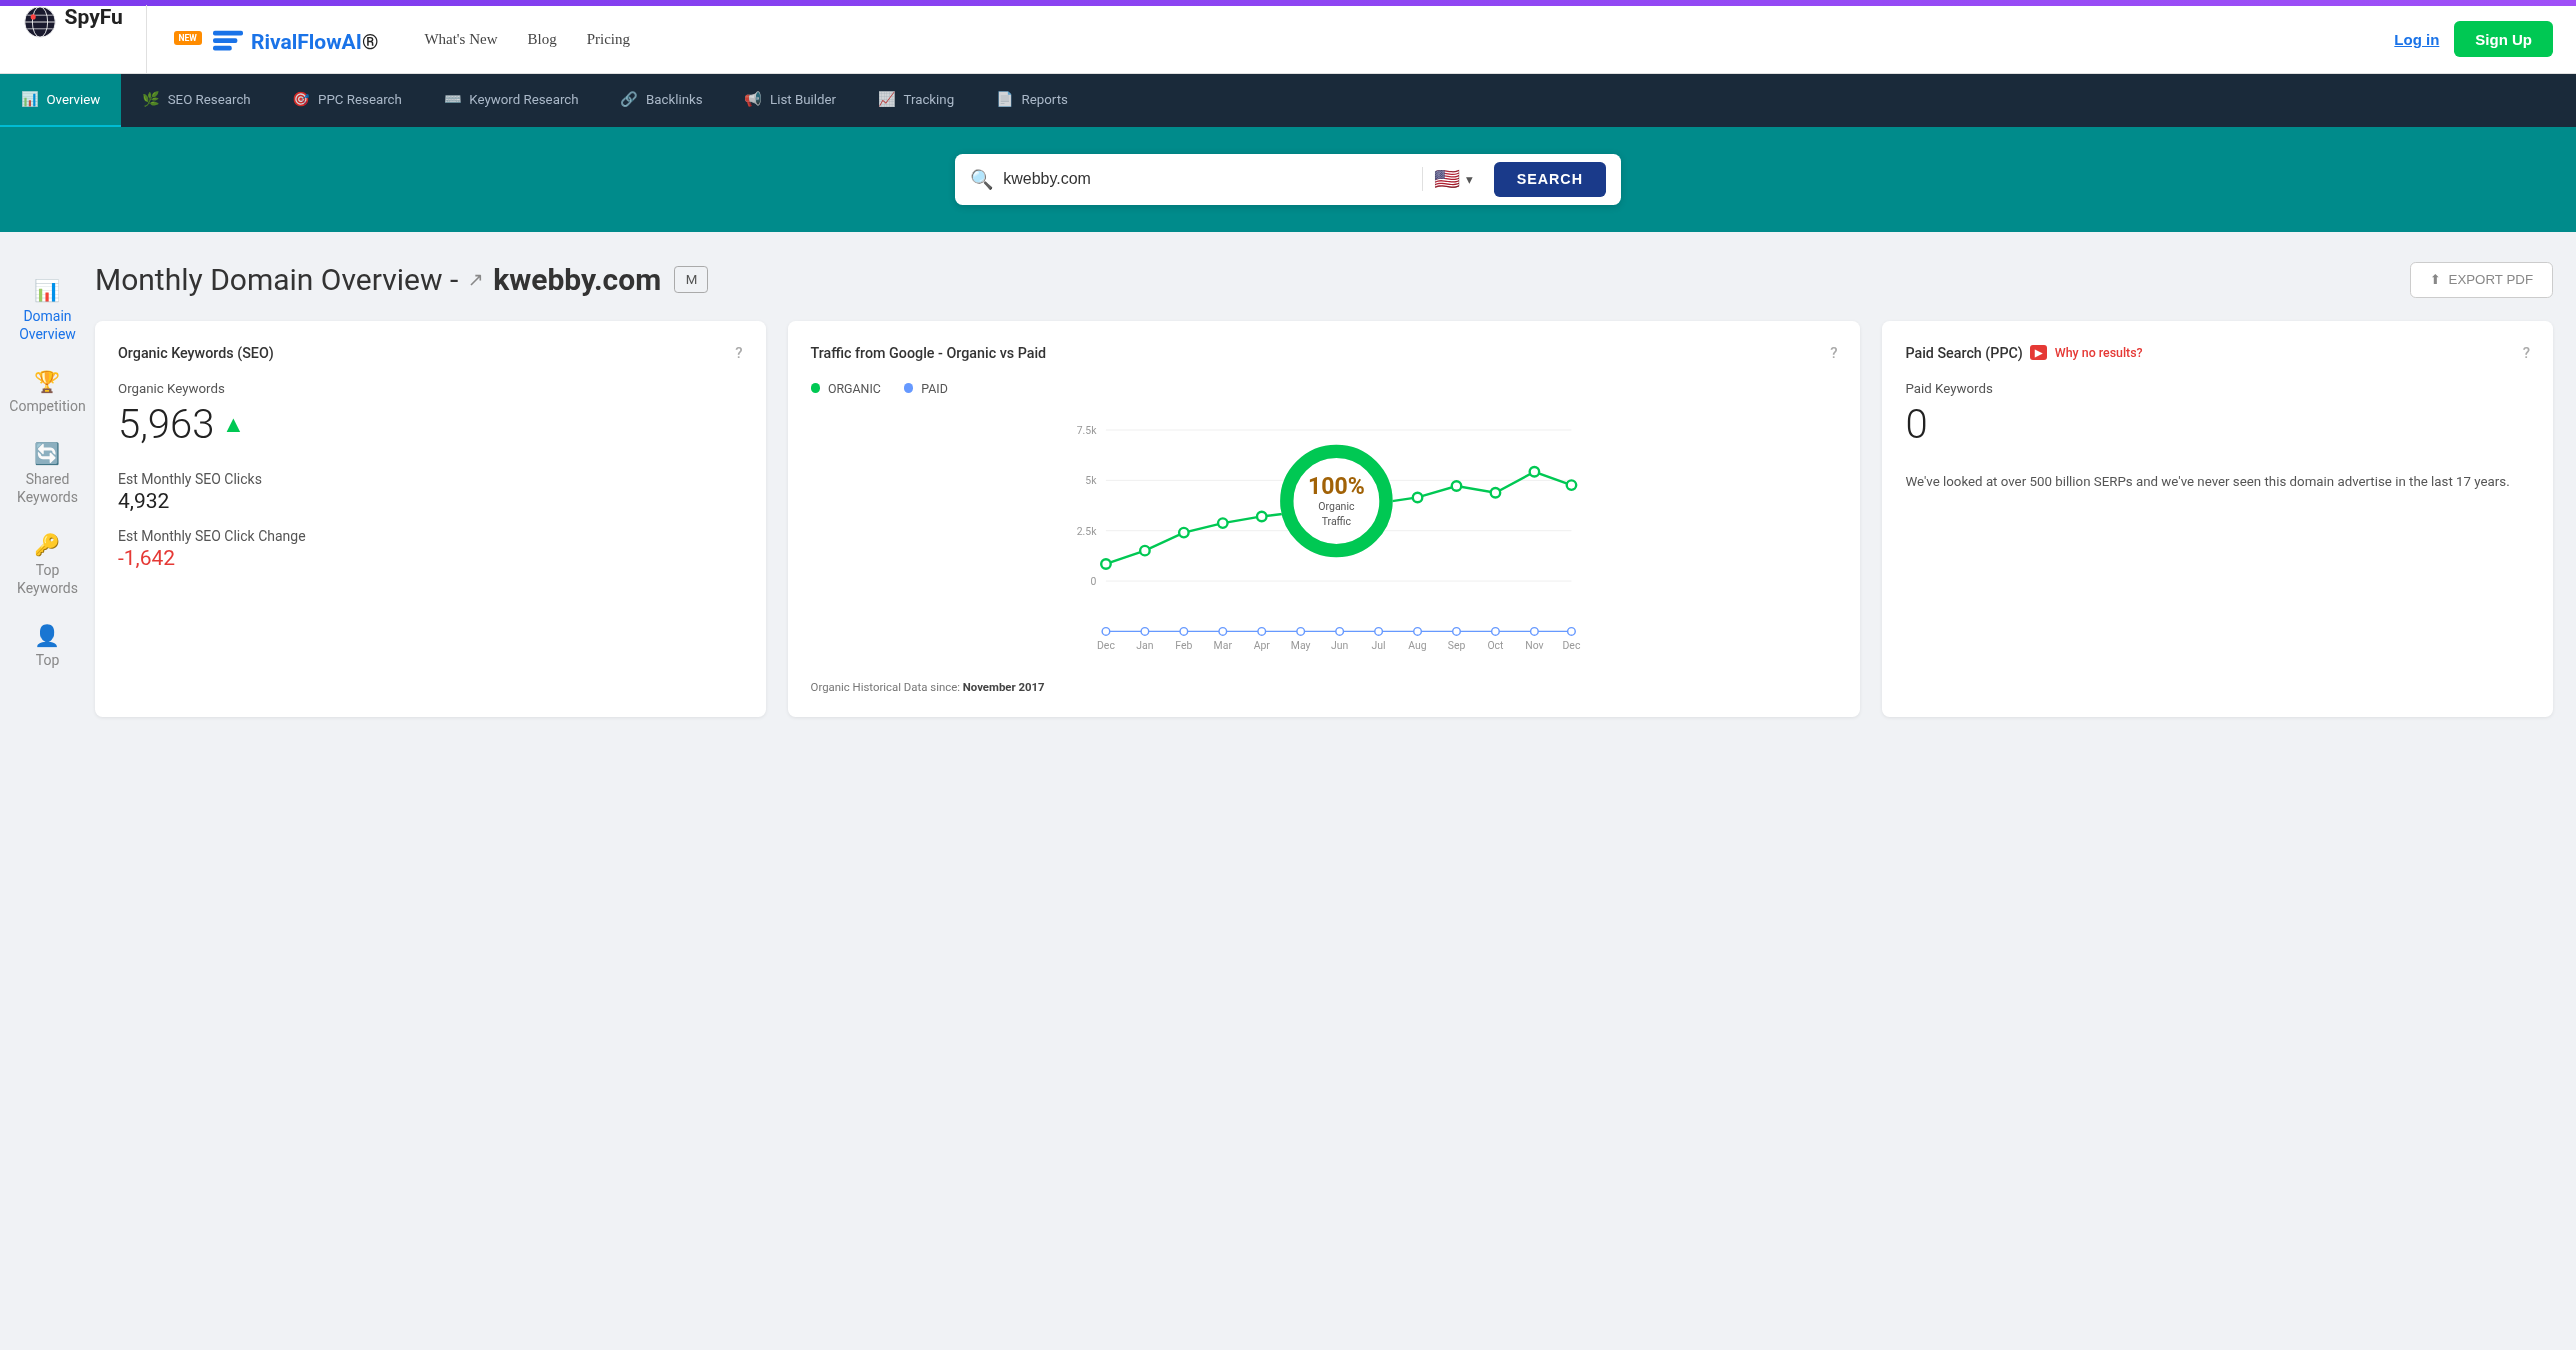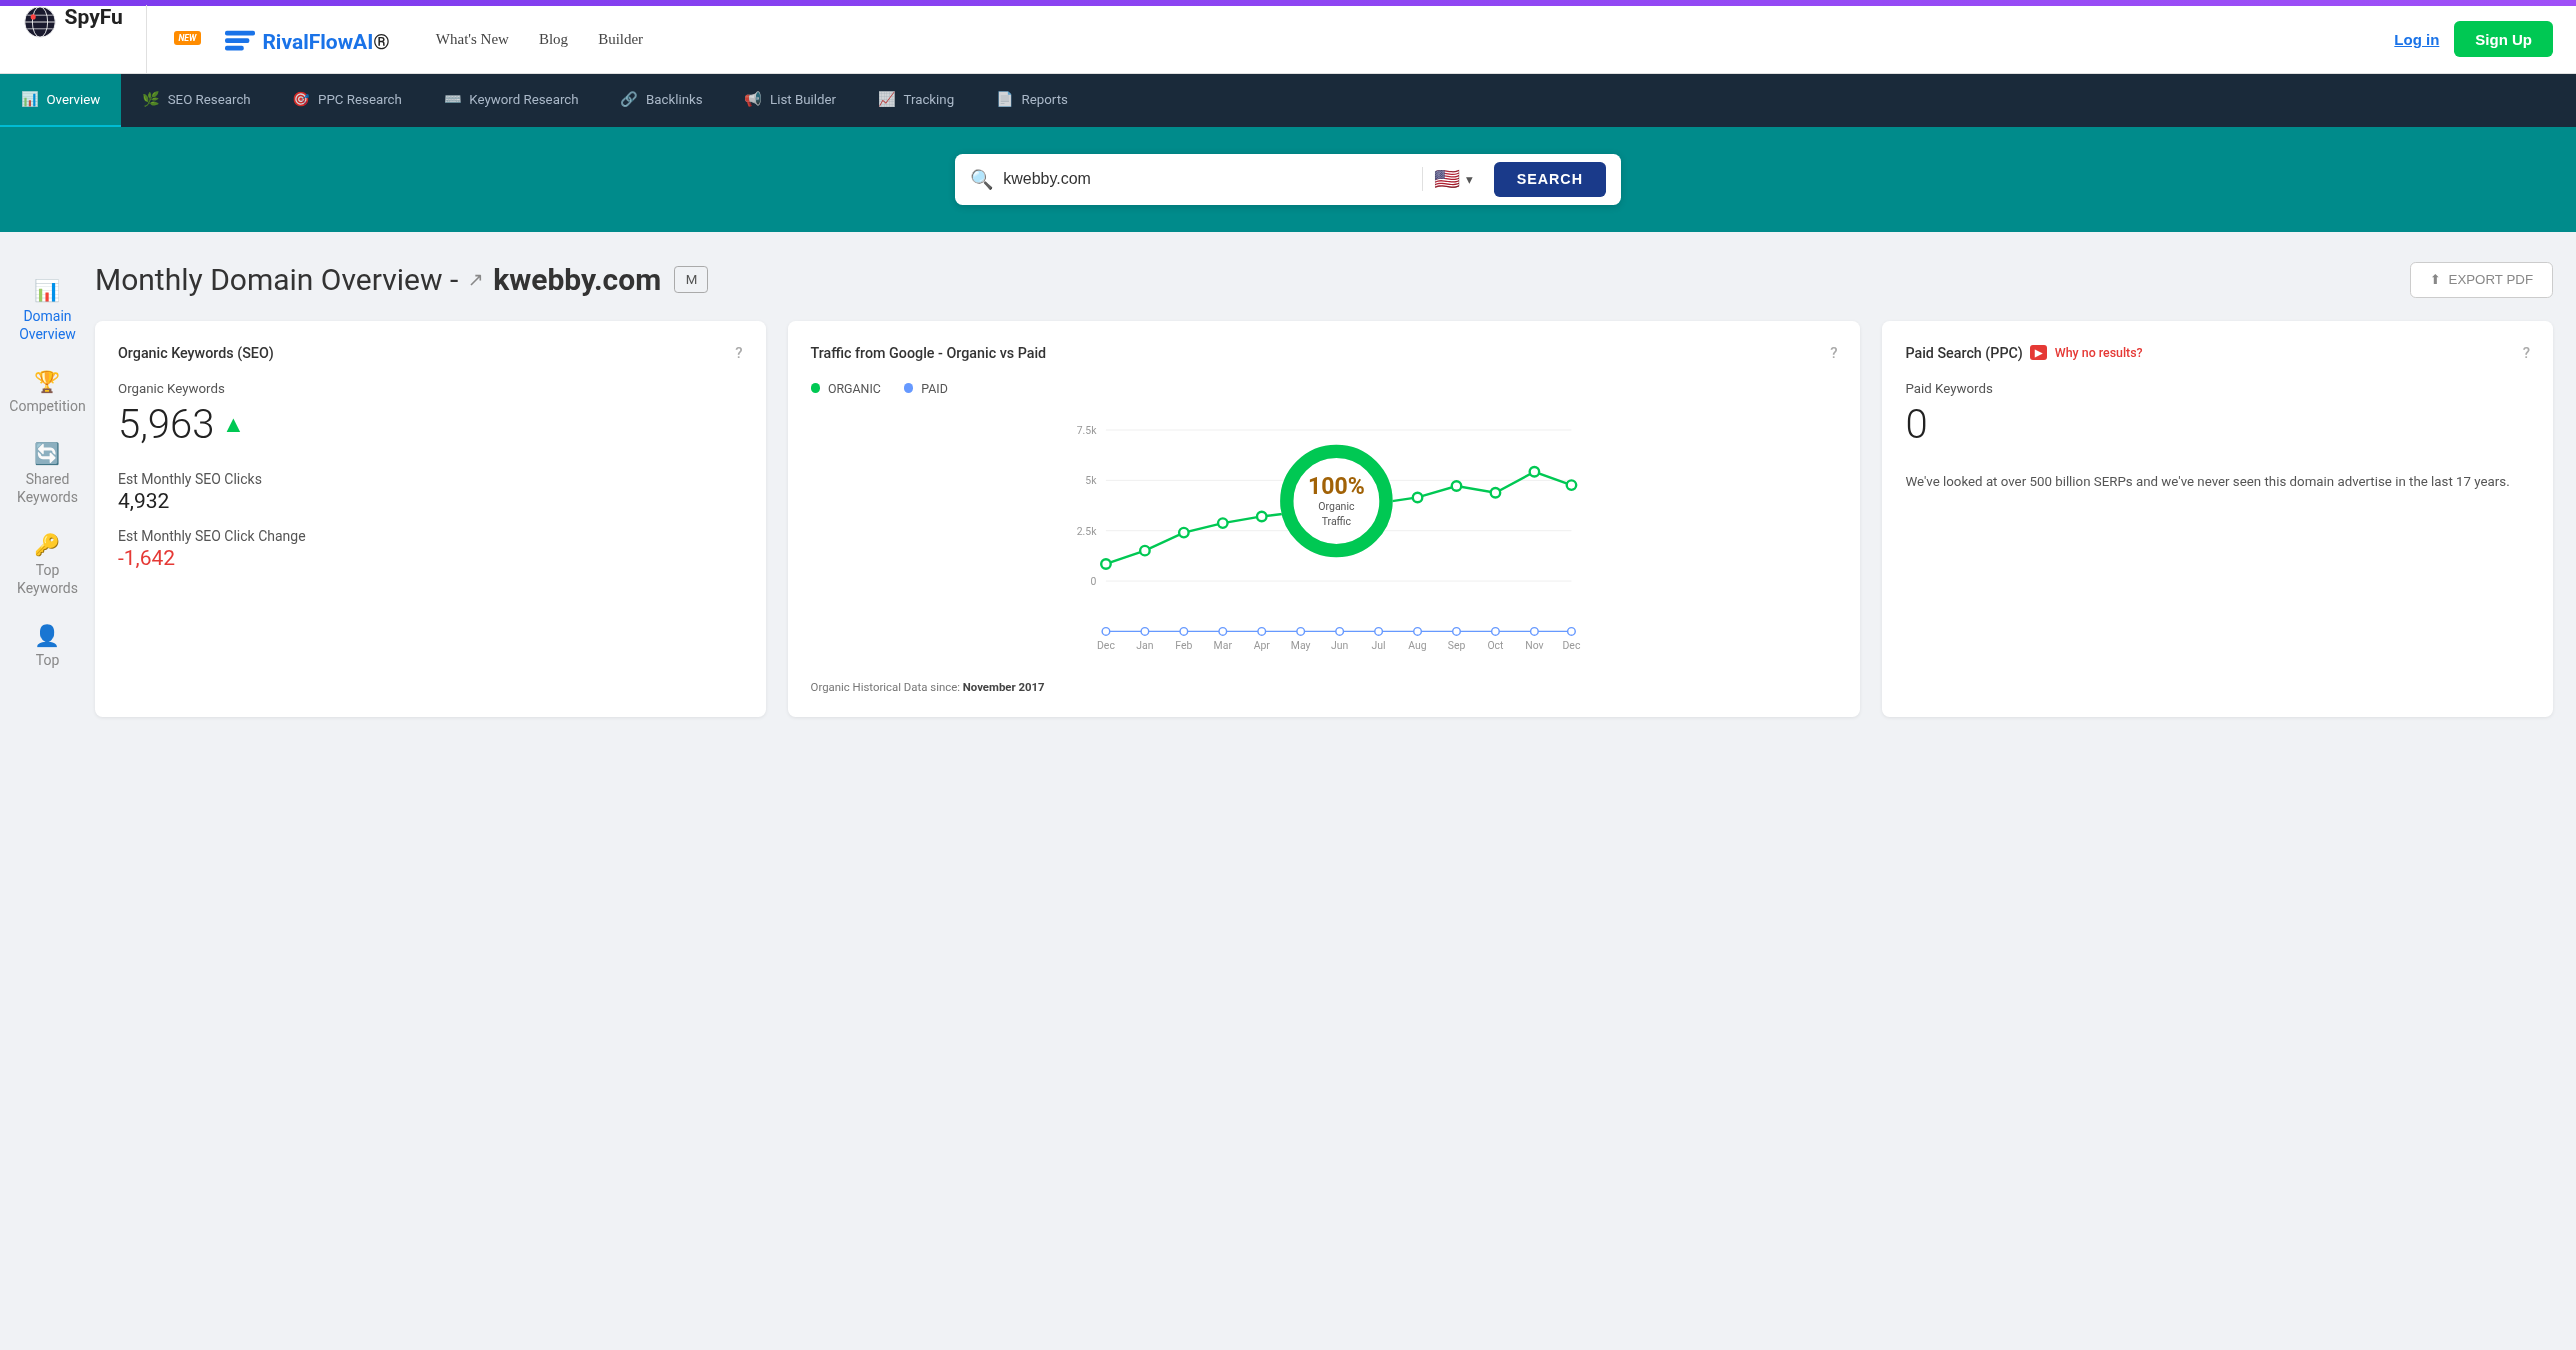--- a/index.html
+++ b/index.html
@@ -463,37 +463,37 @@
         <line x1="2" y1="20" x2="38" y2="20" stroke="#fff" stroke-width="1"></line>
         <line x1="5" y1="12" x2="35" y2="12" stroke="#fff" stroke-width="0.8"></line>
         <line x1="5" y1="28" x2="35" y2="28" stroke="#fff" stroke-width="0.8"></line>
         <circle cx="12" cy="14" r="3" fill="#ff4444"></circle>
       </svg>
       <span class="logo-spyfu-text">SpyFu</span>
     </div>
 
     <div class="logo-rivalflow">
       <div class="rivalflow-logo-wrap">
-        <span class="new-badge" style="top:-3.8px;left:1.9px;position:relative;margin-right:18px;font-style:italic;">NEW</span>
+        <span class="new-badge" style="top:-3.8px;left:1.9px;position:relative;margin-right:6px;">NEW</span>
         <svg width="30" height="30" viewBox="0 0 32 32">
           <rect y="4" width="32" height="5" rx="2" fill="#1a73e8"></rect>
           <rect y="12" width="26" height="5" rx="2" fill="#1a73e8"></rect>
           <rect y="20" width="20" height="5" rx="2" fill="#1a73e8"></rect>
         </svg>
         <span class="rivalflow-text">
           <span>RivalFlow</span><span style="color:#1a73e8;">AI</span>®
         </span>
       </div>
     </div>
   </div>
 
   <nav class="nav-links">
     <a class="nav-link">What's New</a>
     <a class="nav-link">Blog</a>
-    <a class="nav-link">Builder</a>
+    <a class="nav-link">Pricing</a>
   </nav>
 
   <div class="top-bar-right">
     <button class="btn-login">Log in</button>
     <button class="btn-signup">Sign Up</button>
   </div>
 </div>
 
 <nav class="nav-bar">
   <a class="nav-item active">

